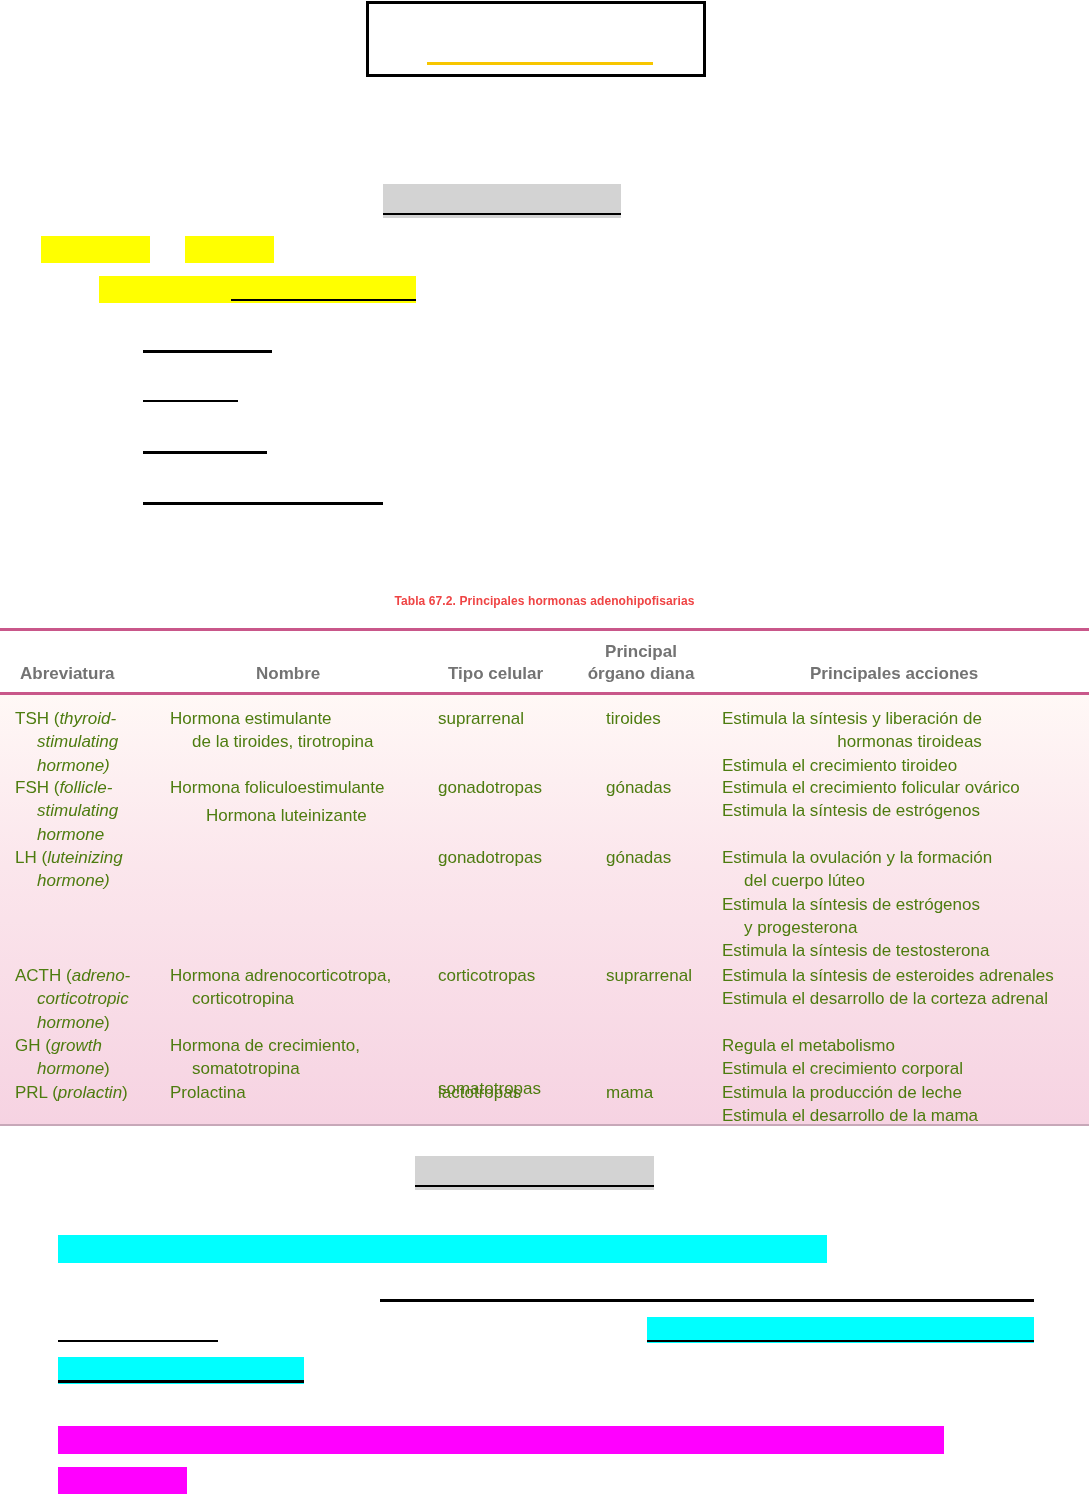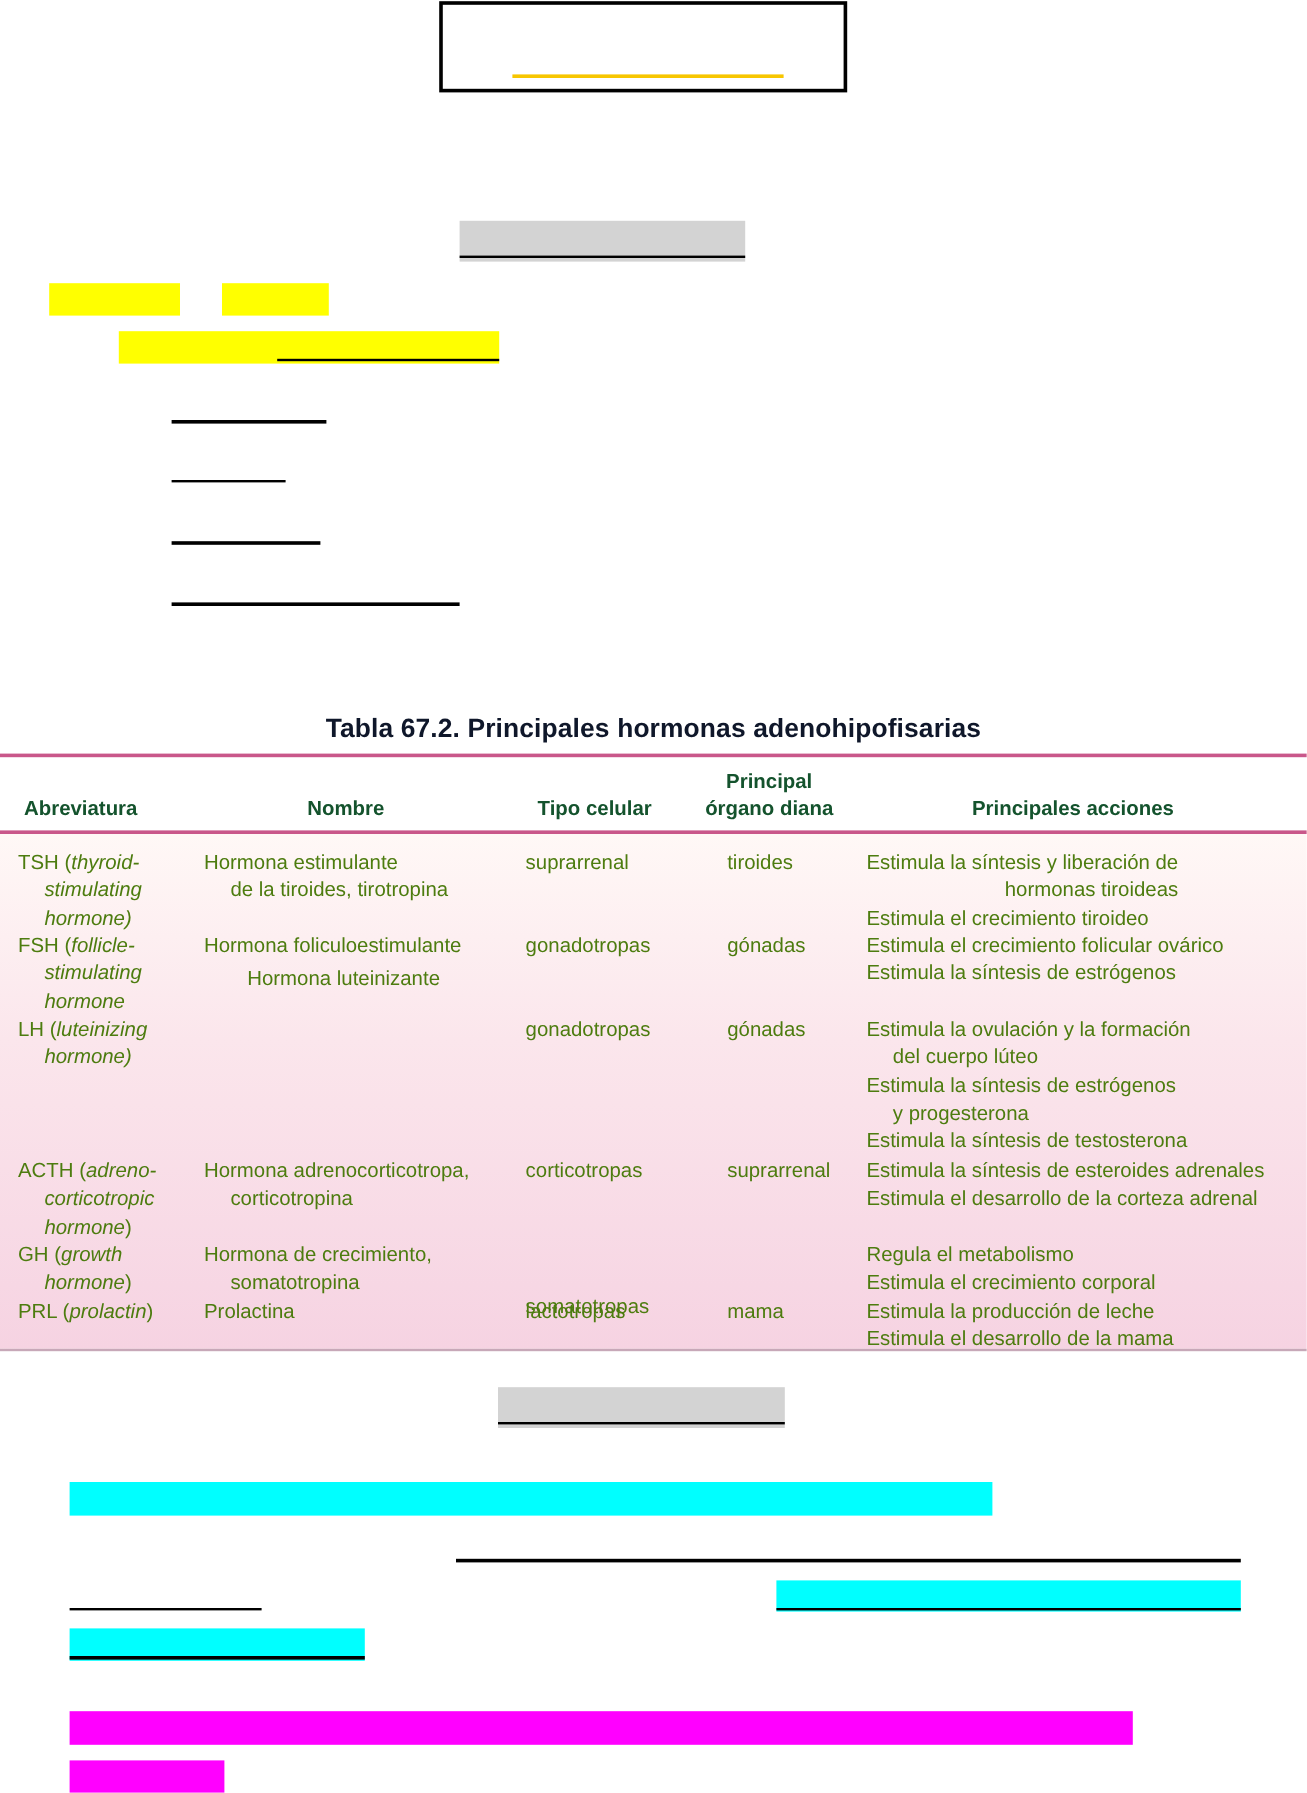--- a/index.html
+++ b/index.html
@@ -6,25 +6,25 @@
   body { width: 1089px; height: 1494px; position: relative; overflow: hidden; font-family: "DejaVu Sans", sans-serif; }
   .abs { position: absolute; }
   .title-box { left: 366px; top: 1px; width: 340px; height: 76px; border: 3px solid #000; box-sizing: border-box; }
   .title-line { position: absolute; left: 58px; top: 58px; width: 226px; height: 3px; background: #f7c600; }
   .gray-bar { background: #d3d3d3; }
   .gray-bar .ul { position: absolute; left: 0; right: 0; height: 2px; background: #000; }
   .yellow { background: #ffff00; }
   .cyan { background: #00ffff; }
   .magenta { background: #ff00ff; }
   .uline { background: #000; height: 2px; }
-  .table-title { left: 0; width: 1089px; top: 594px; text-align: center; color: #0f172a; font-family: "Liberation Sans", sans-serif; font-weight: bold; font-size: 22px; letter-spacing: 0.1px; }
+  .table-title { left: 0; width: 1089px; top: 594px; text-align: center; color: #ef4444; font-family: "Liberation Sans", sans-serif; font-weight: bold; font-size: 12px; letter-spacing: 0.1px; }
   .tbl-rule-top { left: 0; top: 628px; width: 1089px; height: 3px; background: #c9578a; }
   .tbl-rule-head { left: 0; top: 692px; width: 1089px; height: 3px; background: #c9578a; }
   .tbl-body { left: 0; top: 695px; width: 1089px; height: 431px; background: linear-gradient(to bottom, #fff8f6 0%, #fbe6ec 40%, #f6d3e2 100%); border-bottom: 2px solid #c7a8b8; box-sizing: border-box; }
-  .th { position: absolute; font-family: "Liberation Sans", sans-serif; font-weight: bold; font-size: 17px; color: #14532d; line-height: 22px; text-align: center; }
+  .th { position: absolute; font-family: "Liberation Sans", sans-serif; font-weight: bold; font-size: 17px; color: #737373; line-height: 22px; text-align: center; }
   .cell { position: absolute; font-family: "Liberation Sans", sans-serif; font-size: 17px; color: #4d7c0f; line-height: 23.3px; white-space: nowrap; }
   .cell i { font-style: italic; }
   .indent { padding-left: 22px; }
   .indent2 { padding-left: 26px; text-align: right; }
 </style>
 </head>
 <body>
 
 <div class="abs title-box">
   <div class="title-line"></div>

